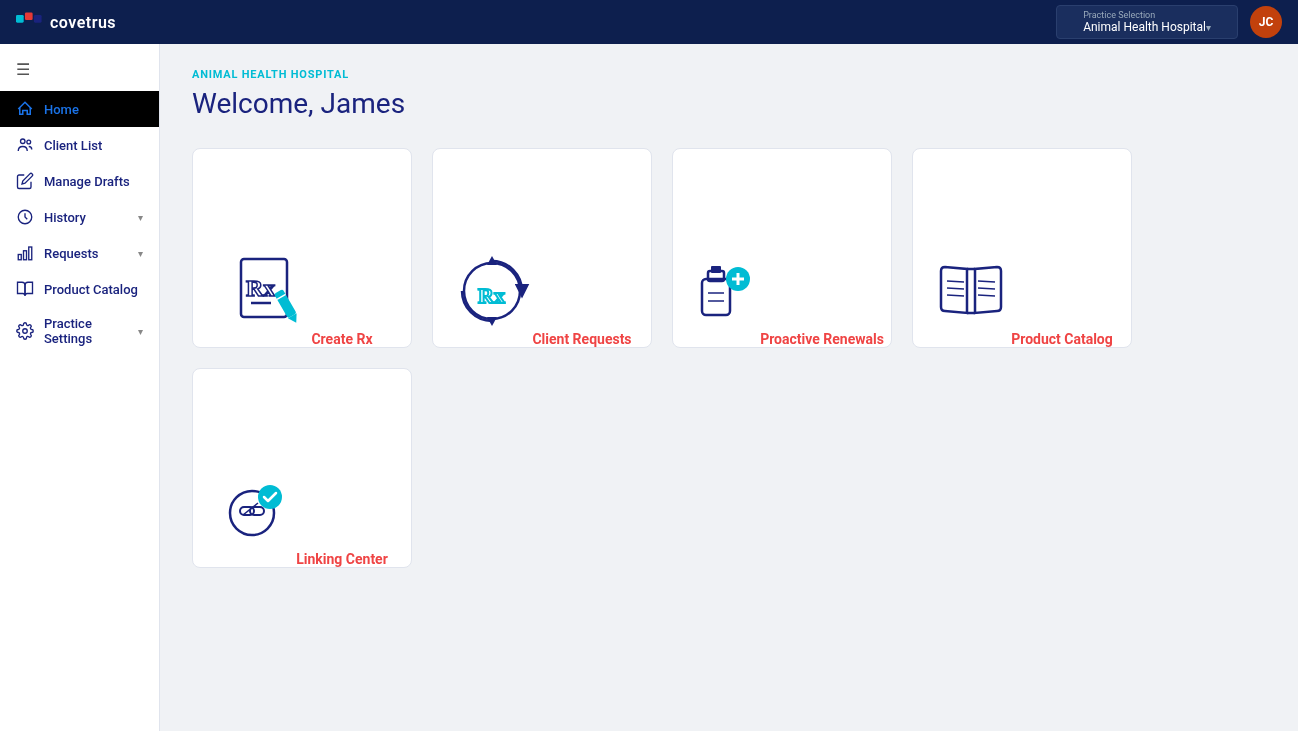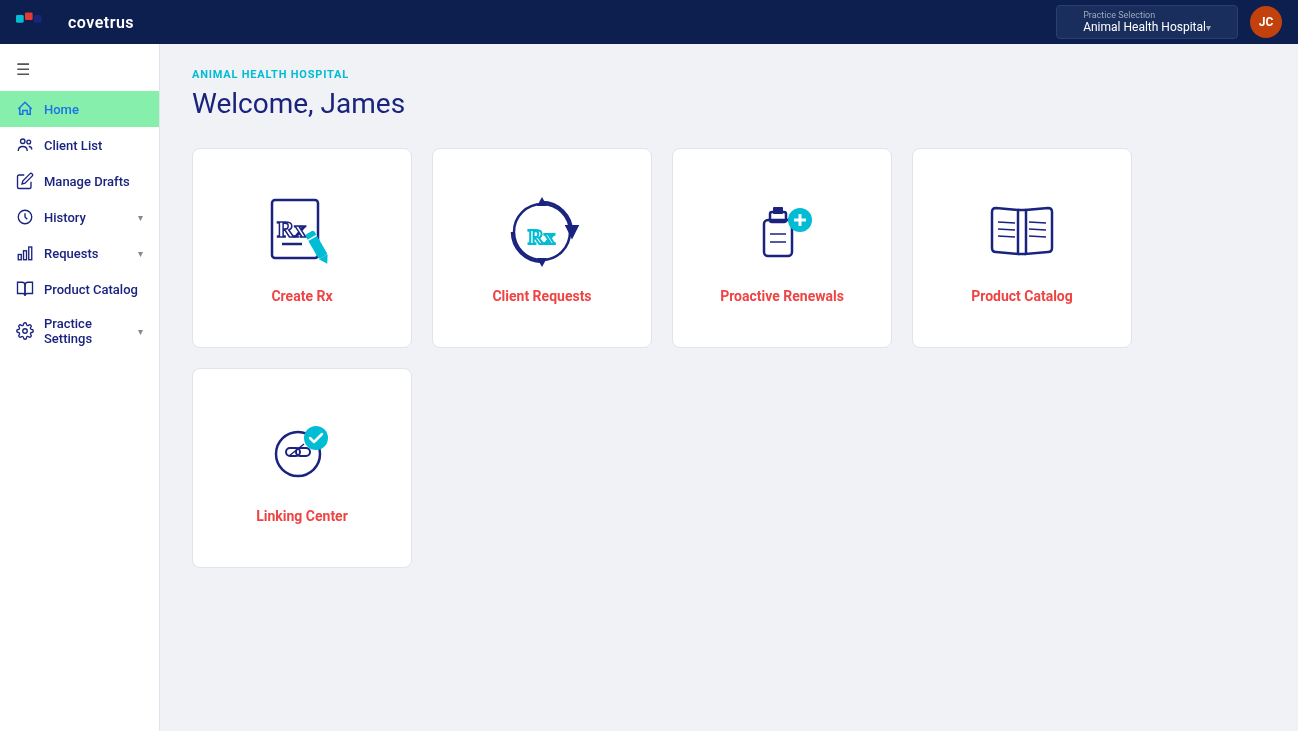--- a/index.html
+++ b/index.html
@@ -11,21 +11,21 @@
       height: 44px;
       display: flex;
       align-items: center;
       justify-content: space-between;
       padding: 0 16px;
       flex-shrink: 0;
     }
     .logo {
       display: flex;
       align-items: center;
-      gap: 20px;
+      gap: 2px;
     }
     .logo-text {
       color: #fff;
       font-size: 16px;
       font-weight: 600;
       letter-spacing: 0.5px;
     }
     .logo-icon {
       width: 32px;
       height: 20px;
@@ -102,21 +102,21 @@
       gap: 10px;
       padding: 9px 16px;
       cursor: pointer;
       color: #1a237e;
       font-size: 13px;
       font-weight: 500;
       border-radius: 0;
       transition: background 0.15s;
       position: relative;
     }
-    .sidebar-item.active { background: #86efac; color: #1a73e8; }
+    .sidebar-item.active { background: #000000; color: #1a73e8; }
     .sidebar-item .icon { width: 18px; height: 18px; flex-shrink: 0; }
     .sidebar-item .chevron { margin-left: auto; font-size: 10px; color: #888; }
 
     
     .main {
       flex: 1;
       overflow-y: auto;
       padding: 24px 32px;
     }
     .hospital-label {
@@ -141,22 +141,21 @@
       gap: 20px;
       margin-bottom: 20px;
     }
     .card {
       background: #fff;
       border: 1px solid #e0e4ed;
       border-radius: 8px;
       width: 220px;
       height: 200px;
       display: flex;
-      flex-direction: column;
-      align-items: center;
+      align-items: flex-end;
       justify-content: center;
       cursor: pointer;
       transition: box-shadow 0.15s;
     }
     .card-icon { width: 80px; height: 80px; margin-bottom: 16px; display: flex; align-items: center; justify-content: center; }
     .card-label {
       font-size: 14px;
       font-weight: 700;
       color: #ef4444;
       text-align: center;

